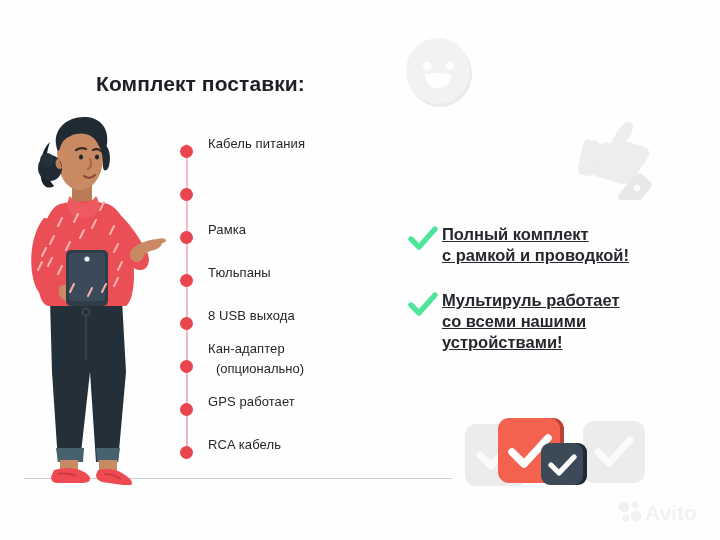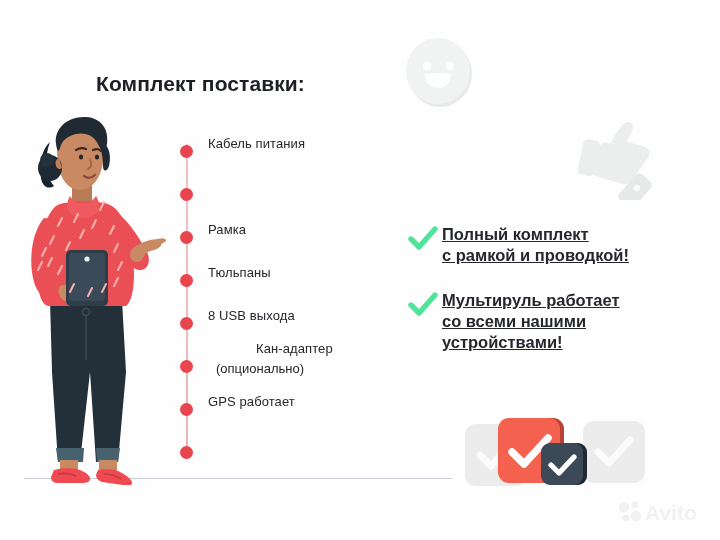--- a/index.html
+++ b/index.html
@@ -210,31 +210,32 @@
       <span class="spec-label">Рамка</span>
     </div>
 
     <div class="spec-item" style="top:180px;">
       <span class="spec-dot"></span>
       <span class="spec-label">8 USB выхода</span>
     </div>
 
     <div class="spec-item" style="top:223px;">
       <span class="spec-dot"></span>
-      <span class="spec-label" style="top:-12px;margin-left:48px;">Кан-адаптер</span>
+      <span class="spec-label" style="top:-12px;">Кан-адаптер</span>
       <span class="spec-sub" style="top:8px;">(опционально)</span>
     </div>
 
     <div class="spec-item" style="top:266px;">
       <span class="spec-dot"></span>
       <span class="spec-label">GPS работает</span>
     </div>
 
     <div class="spec-item" style="top:309px;">
       <span class="spec-dot"></span>
+      <span class="spec-label">RCA кабель</span>
     </div>
   </div>
 
   <div id="benefits">
 
     <div class="benefit" style="top:0px;">
       <svg class="bcheck" viewBox="0 0 30 26">
         <path d="M3 13 L11 21 L27 3" stroke="#4fe49c" stroke-width="5.4" fill="none" stroke-linecap="round" stroke-linejoin="round"></path>
       </svg>
       <span class="btext">Полный комплект

